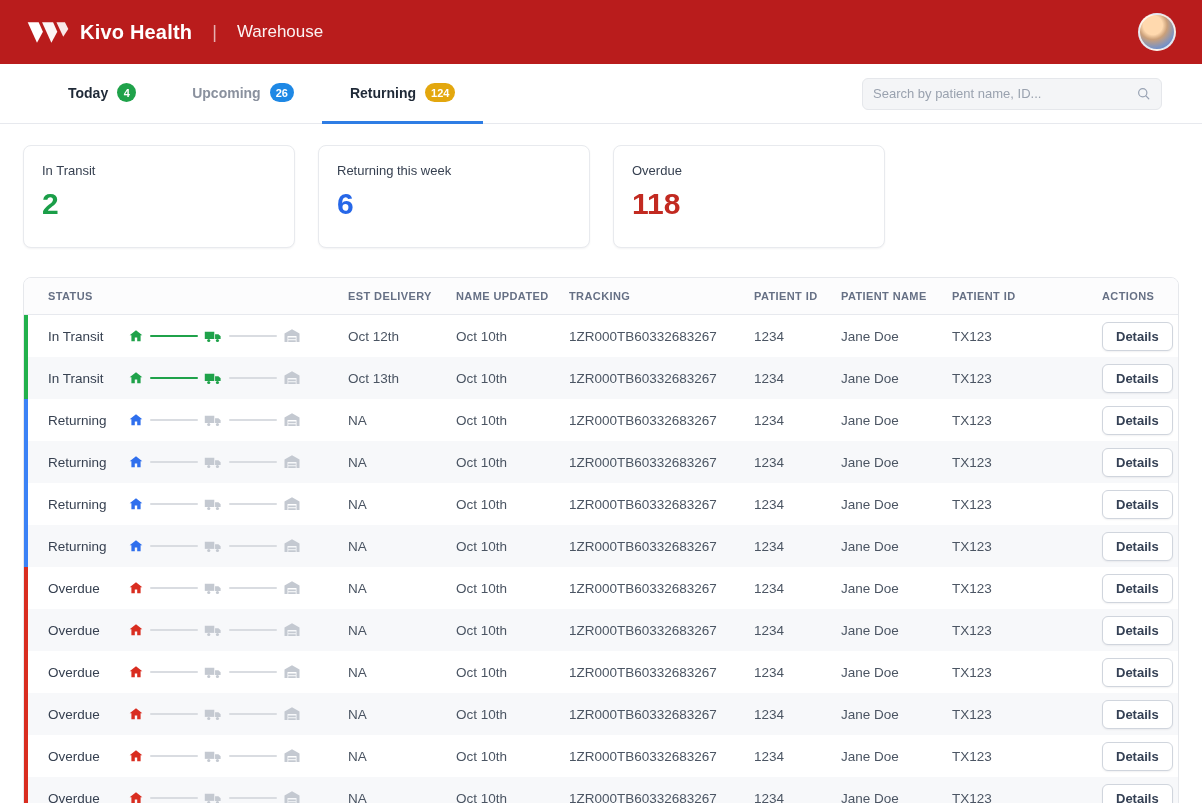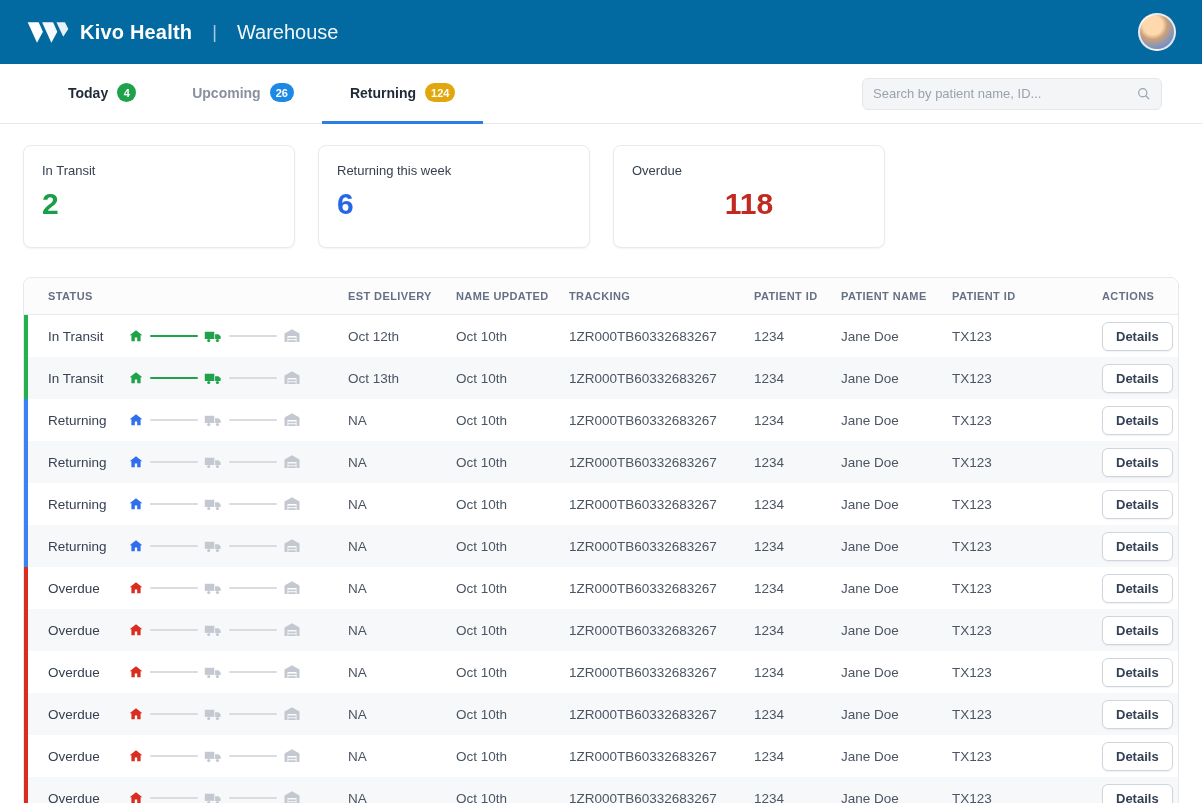--- a/index.html
+++ b/index.html
@@ -1,25 +1,25 @@
 <!DOCTYPE html>
 <html><head>
 <meta charset="utf-8">
 <style>
   * { margin:0; padding:0; box-sizing:border-box; }
   html,body { width:1202px; height:803px; overflow:hidden; background:#fff;
               font-family:"Liberation Sans", sans-serif; }
 
   
-  .app-header { height:64px; background:#0369a1; display:flex; align-items:center;
+  .app-header { height:64px; background:#b91c1c; display:flex; align-items:center;
                 padding:0 26px; color:#fff; }
   .logo { display:flex; align-items:center; }
   .brand { font-size:20px; font-weight:700; margin-left:10px; letter-spacing:.2px; }
   .brand-sep { margin:0 20px; font-weight:300; opacity:.65; font-size:18px; }
-  .section-title { font-size:20px; font-weight:400; opacity:.95; }
+  .section-title { font-size:17px; font-weight:400; opacity:.95; }
   .avatar { margin-left:auto; width:38px; height:38px; border-radius:50%;
             border:2px solid rgba(255,255,255,.8); cursor:pointer;
             background:radial-gradient(circle at 38% 30%, #ffd9ae 0 30%, #caa07a 45%, #7a93c4 72%, #4a6ea9); }
 
   
   .tabbar { height:60px; display:flex; align-items:stretch; padding:0 40px;
             border-bottom:1px solid #e7e9ee; background:#fff; }
   .tabs { display:flex; }
   .tab { display:flex; align-items:center; gap:9px; padding:0 28px; cursor:pointer;
          font-size:14px; font-weight:600; color:#8a919e; border-bottom:3px solid transparent;
@@ -130,21 +130,21 @@
     <div class="card-value" style="color: rgb(26, 158, 72);">2</div>
   </div>
 
   <div class="card">
     <div class="card-label">Returning this week</div>
     <div class="card-value" style="color: rgb(38, 103, 232);">6</div>
   </div>
 
   <div class="card">
     <div class="card-label">Overdue</div>
-    <div class="card-value" style="color: rgb(194, 42, 33); text-align: center;">118</div>
+    <div class="card-value" style="color: rgb(194, 42, 33);">118</div>
   </div>
 </div>
 
 <div class="table-wrap">
   <div class="thead">
       <div class="th">STATUS</div>
       <div class="th">EST DELIVERY</div>
       <div class="th">NAME UPDATED</div>
       <div class="th">TRACKING</div>
       <div class="th">PATIENT ID</div>

